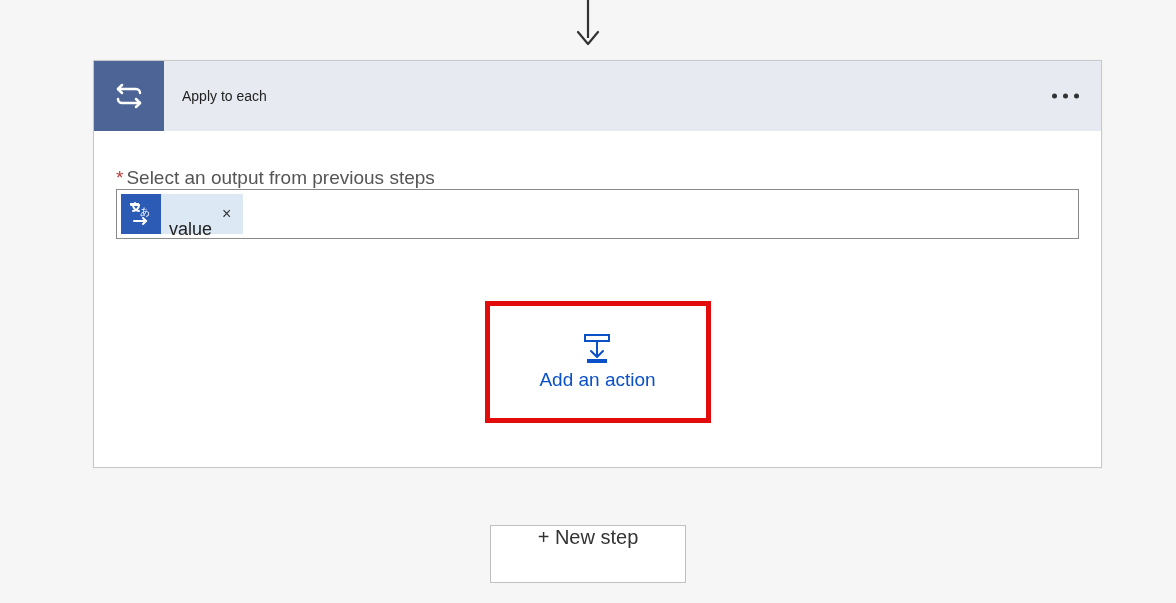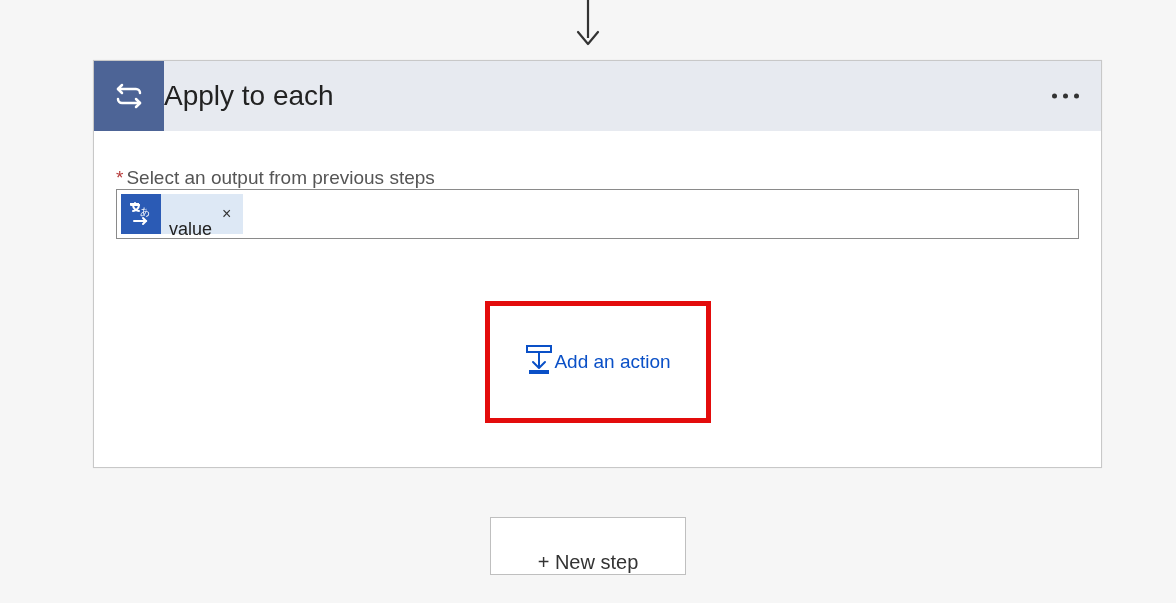--- a/index.html
+++ b/index.html
@@ -39,22 +39,23 @@
   }
   .header-icon {
     width: 70px;
     height: 70px;
     background: #4d6496;
     display: flex;
     align-items: center;
     justify-content: center;
   }
   .header-title {
-    font-size: 28px;
+    font-size: 14px;
     color: #222;
+    margin-left: 18px;
   }
   .header-more {
     position: absolute;
     right: 14px;
     top: 50%;
     transform: translateY(-50%);
     display: flex;
     gap: 6px;
     cursor: pointer;
     padding: 8px;
@@ -121,20 +122,21 @@
     margin: 62px auto 0 auto;
     display: flex;
     align-items: center;
     justify-content: center;
   }
   .add-action-btn {
     display: flex;
     align-items: center;
     cursor: pointer;
     padding: 6px 10px;
+    flex-direction: column;
   }
   .add-action-label {
     color: #0a50c7;
     font-size: 19px;
   }
   .bottom-buttons {
     position: absolute;
     top: 517px;
     left: 0;
     width: 100%;
@@ -143,24 +145,25 @@
     gap: 32px;
   }
   .btn {
     border: 1px solid #bfbfbf;
     background: #ffffff;
     height: 58px;
     min-width: 196px;
     font-size: 20px;
     color: #333;
     display: flex;
-    align-items: flex-end;
+    align-items: flex-start;
     justify-content: center;
     cursor: pointer;
     padding: 0 24px;
+    margin-top: 8px;
   }
 </style>
 </head>
 <body>
 
 <div class="canvas">
 
   <div class="arrow-in">
     <svg width="30" height="52" viewBox="0 0 30 52">
       <line x1="15" y1="0" x2="15" y2="38" stroke="#333" stroke-width="2.2"></line>

